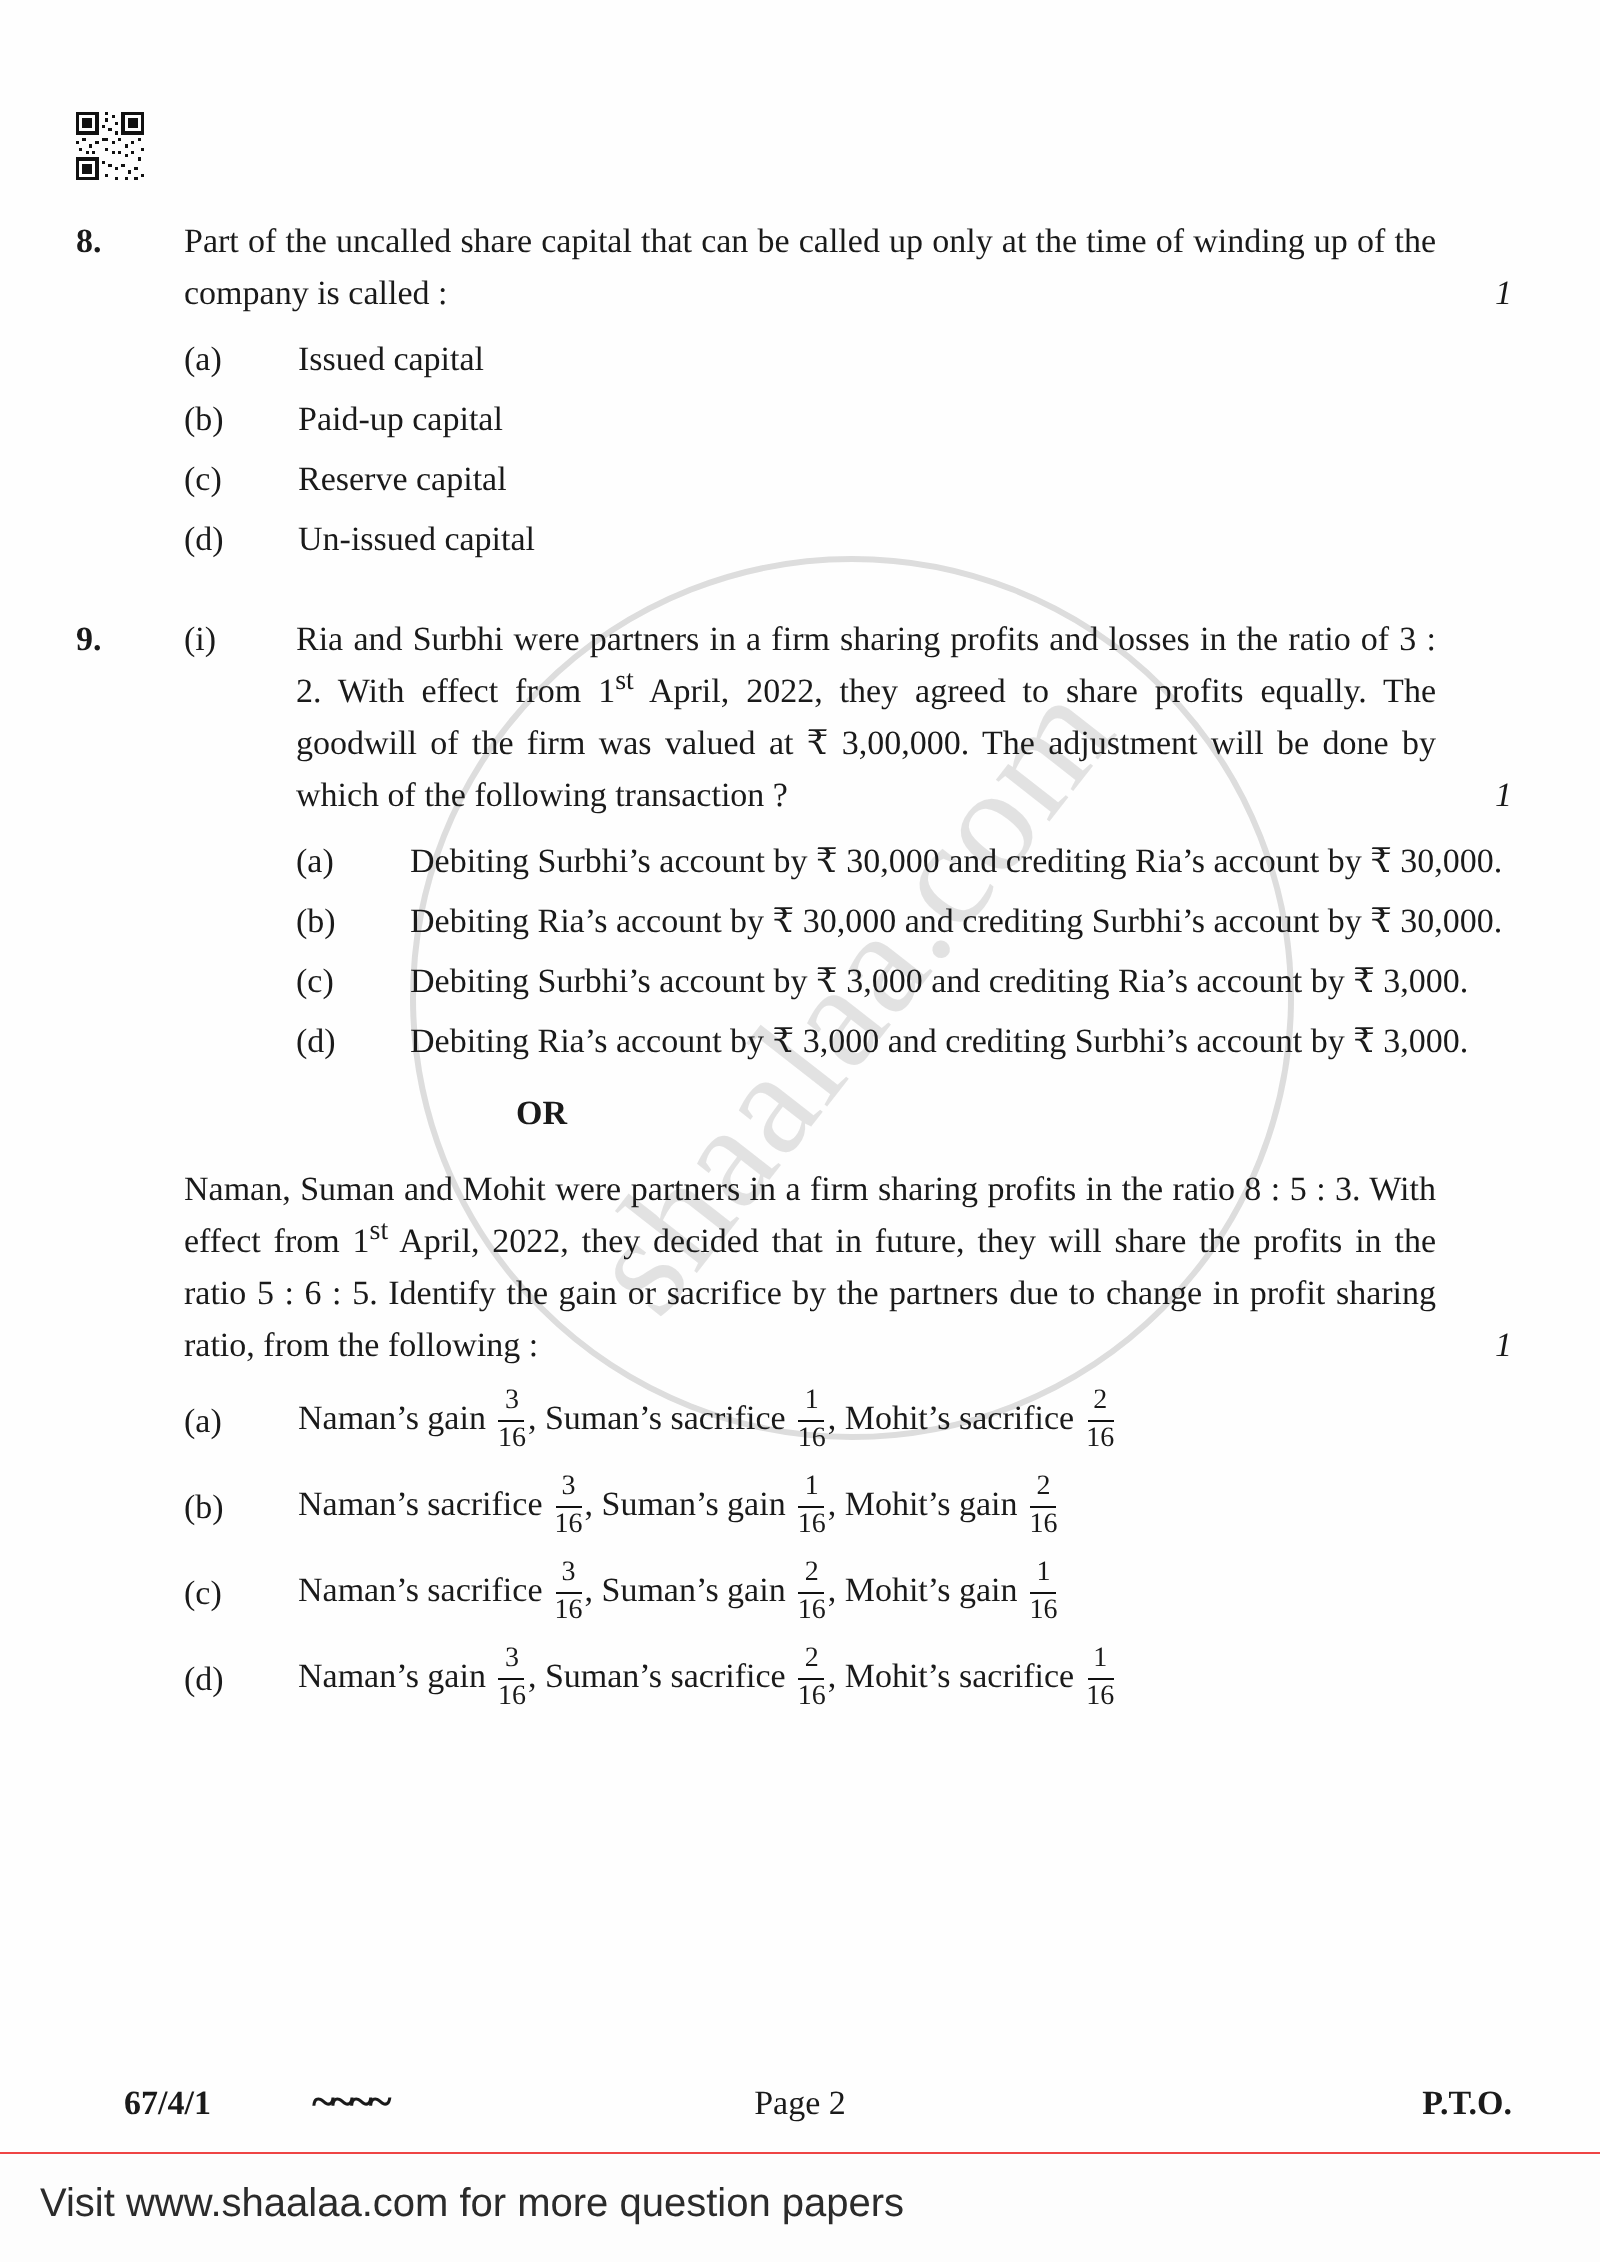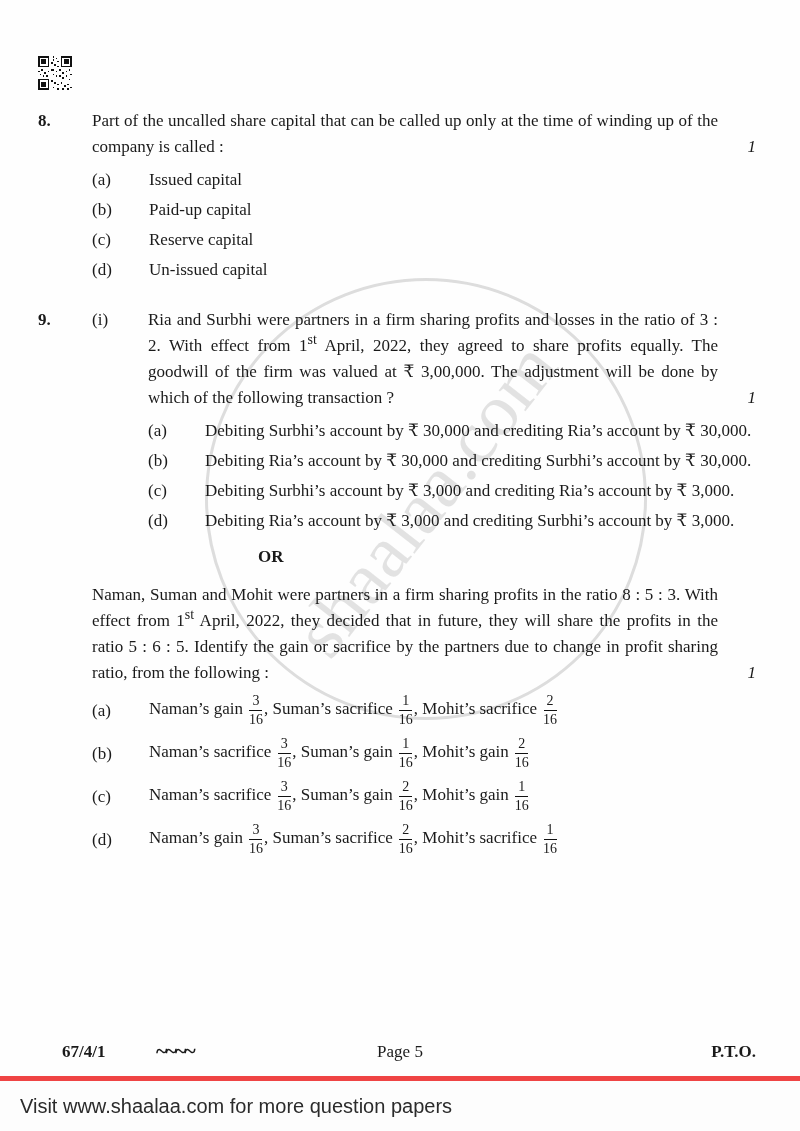--- a/index.html
+++ b/index.html
@@ -81,21 +81,21 @@
 
   
   .footer { position: absolute; left: 0; right: 0; top: 1042px; height: 28px; z-index: 1; font-size: 17px; }
   .footer .code { position: absolute; left: 38px; font-weight: bold; margin-left: 24px; }
   .footer .squiggle { position: absolute; left: 156px; top: -4px; font-size: 22px; font-weight: bold; letter-spacing: -2px; }
   .footer .pagenum { position: absolute; left: 0; right: 0; text-align: center; }
   .footer .pto { position: absolute; right: 44px; font-weight: bold; }
 
   .bottom-bar {
     position: absolute; left: 0; right: 0; top: 1076px; bottom: 0;
-    border-top: 5px solid #ef4444;
+    border-top: 1px solid #ef4444;
     padding: 14px 0 0 20px;
     font-family: "Liberation Sans", "DejaVu Sans", sans-serif;
     font-size: 20px;
     color: #2b2b2b;
     z-index: 1;
     background: #fdfdfd;
   }
 </style>
 </head>
 <body>
@@ -297,21 +297,21 @@
           </div>
         </div>
 
       </div>
     </div>
   </div>
 
   <div class="footer">
     <span class="code">67/4/1</span>
     <span class="squiggle">~~~~</span>
-    <span class="pagenum">Page 5</span>
+    <span class="pagenum">Page 2</span>
     <span class="pto">P.T.O.</span>
   </div>
 
   <div class="bottom-bar">
     <span>Visit www.shaalaa.com for more question papers</span>
   </div>
 
 </div>
 
 </body></html>

